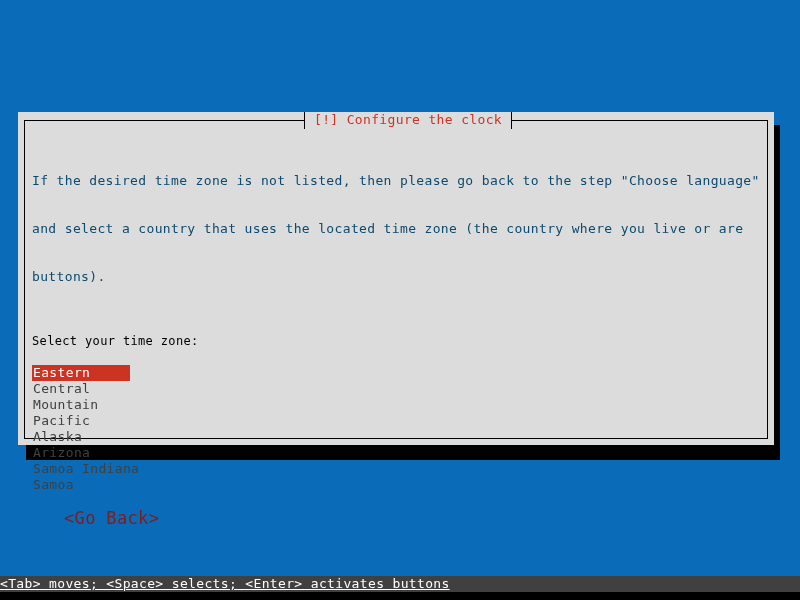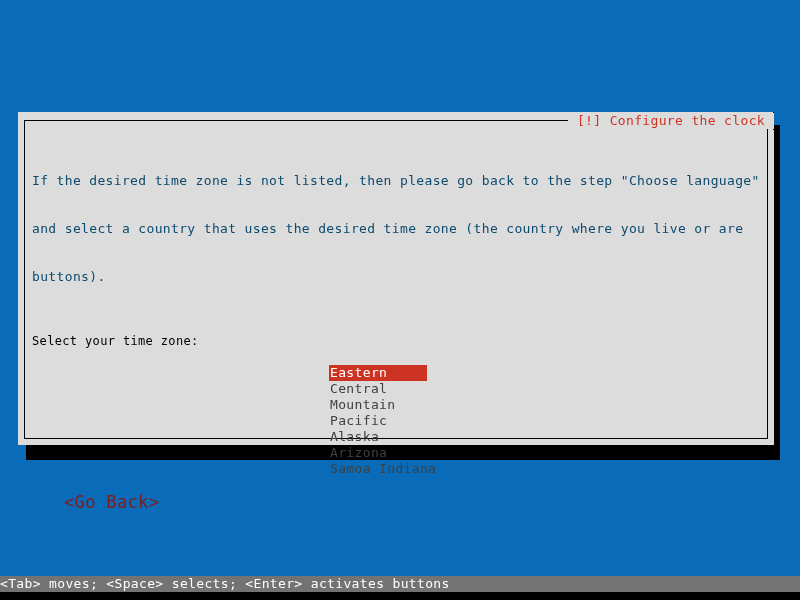--- a/index.html
+++ b/index.html
@@ -55,29 +55,28 @@
     right: 6px;
     bottom: 6px;
     border: 1px solid #000000;
     box-sizing: border-box;
     background: #dcdcdc;
   }
 
   
   .title-row {
     position: absolute;
-    left: 0;
+    left: 12px;
     top: 0;
     width: 100%;
     height: 18px;
     display: flex;
-    align-items: flex-end;
+    align-items: flex-start;
     justify-content: center;
     pointer-events: none;
-    flex-direction: column;
   }
   .title-tick {
     width: 1px;
     height: 17px;
     background: #000000;
   }
   .title-text {
     color: #cc3322;
     background: #dcdcdc;
     padding: 0 9px;
@@ -113,21 +112,20 @@
   .prompt {
     white-space: pre;
     font-size: 12px;
     line-height: 16px;
     letter-spacing: 0.35px;
   }
 
   
   .tz-list {
     margin-top: 16px;
-    margin-left: 297px;
   }
   .tz-item {
     white-space: pre;
     height: 16px;
     line-height: 16px;
     font-size: 13px;
     letter-spacing: 0.35px;
     color: #404040;
     display: inline-block;
     padding: 0 1px;
@@ -161,24 +159,25 @@
 
   
   .help-bar {
     position: absolute;
     left: 0;
     bottom: 8px;
     width: 100%;
     height: 16px;
     line-height: 16px;
     color: #ffffff;
-    background: #737373;
-    white-space: pre;
-    font-size: 13px;
-    letter-spacing: 0.35px;
+    background: #404040;
+    white-space: pre;
+    font-size: 13px;
+    letter-spacing: 0.35px;
+    text-decoration: underline;
   }
   .bottom-strip {
     position: absolute;
     left: 0;
     bottom: 0;
     width: 100%;
     height: 8px;
     background: #000000;
   }
 </style>
@@ -196,36 +195,37 @@
     <div class="title-row">
       <span class="title-tick"></span>
       <span class="title-text">[!] Configure the clock</span>
       <span class="title-tick"></span>
     </div>
 
     <div class="content">
 
       <div class="paragraph">
         <div>If the desired time zone is not listed, then please go back to the step "Choose language"</div>
-        <div>and select a country that uses the desired time zone (the country where you live or are</div>
+        <div>and select a country that uses the located time zone (the country where you live or are</div>
         <div>buttons).</div>
       </div>
 
       <div class="spacer-line"></div>
 
       <div class="prompt">Select your time zone:</div>
 
       <div class="tz-list">
         <div class="tz-row"><span class="tz-item selected">Eastern</span></div>
         <div class="tz-row"><span class="tz-item">Central</span></div>
         <div class="tz-row"><span class="tz-item">Mountain</span></div>
         <div class="tz-row"><span class="tz-item">Pacific</span></div>
         <div class="tz-row"><span class="tz-item">Alaska</span></div>
         <div class="tz-row"><span class="tz-item">Arizona</span></div>
         <div class="tz-row"><span class="tz-item">Samoa Indiana</span></div>
+        <div class="tz-row"><span class="tz-item">Samoa</span></div>
       </div>
 
       <div class="button-row">
         <button class="tui-button">&lt;Go Back&gt;</button>
       </div>
 
     </div>
   </div>
 
   <div class="help-bar">&lt;Tab&gt; moves; &lt;Space&gt; selects; &lt;Enter&gt; activates buttons</div>

